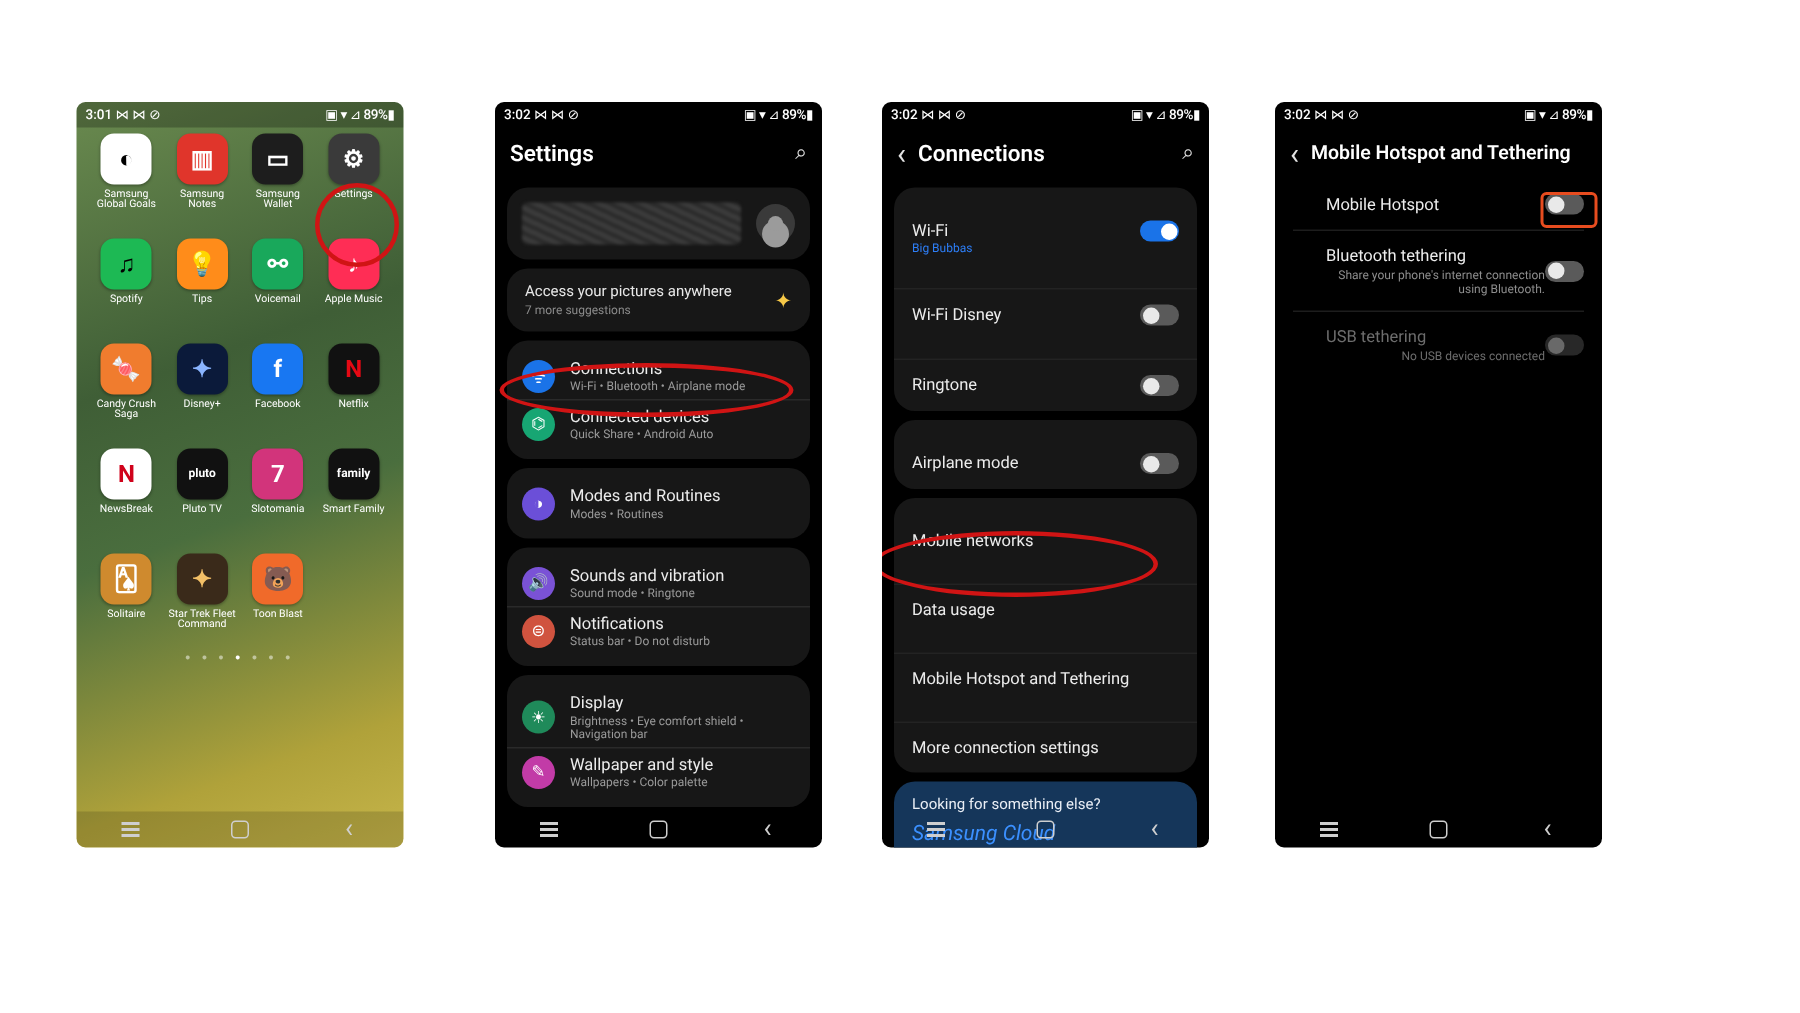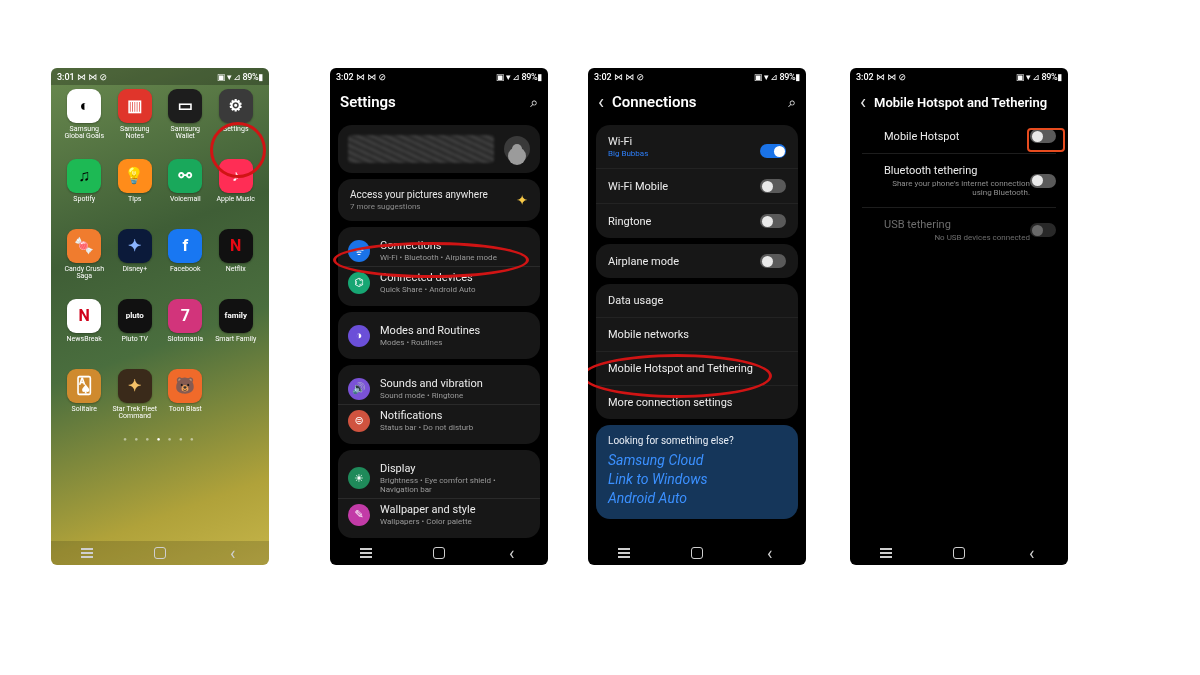--- a/index.html
+++ b/index.html
@@ -113,21 +113,21 @@
   .sparkle{font-size:14px;color:#f7c948;margin-left:auto;}
 
   
   .toggle{ width:26px;height:14px;border-radius:8px;background:#5a5a5a;position:relative;flex:0 0 26px;}
   .toggle::after{content:"";position:absolute;width:11px;height:11px;border-radius:50%;background:#e9e9e9;top:1.5px;left:1.5px;}
   .toggle.on{background:#1a73e8;}
   .toggle.on::after{left:auto;right:1.5px;background:#fff;}
   .toggle.dim{opacity:.45;}
 
   
-  .crow{display:flex;align-items:flex-end;padding:10px 12px;}
+  .crow{display:flex;align-items:flex-start;padding:10px 12px;margin-top:12px;}
   .crow .ct{flex:1;}
   .crow .ct .t{font-size:11px;color:#ececec;}
   .crow .ct .s{font-size:8px;color:#2d7ef7;margin-top:1px;}
   .card{background:#171717;border-radius:14px;margin:6px 8px;overflow:hidden;}
   .card .crow + .crow{border-top:1px solid #232323;}
 
   
   .bluecard{background:#15365a;border-radius:14px;margin:6px 8px;padding:10px 12px;}
   .bluecard .h{font-size:10px;color:#e9eef5;margin-bottom:6px;}
   .bluecard .l{font-size:14px;color:#3b90ff;margin:3px 0;font-style:italic;}
@@ -347,21 +347,21 @@
   <div class="card" id="s3c1">
         <div class="crow">
           <div class="ct">
             <div class="t">Wi-Fi</div>
             <div class="s" style="">Big Bubbas</div>
           </div>
           <div class="toggle on"></div>
         </div>
         <div class="crow">
           <div class="ct">
-            <div class="t">Wi-Fi Mobile</div>
+            <div class="t">Wi-Fi Disney</div>
           </div>
           <div class="toggle"></div>
         </div>
         <div class="crow">
           <div class="ct">
             <div class="t">Ringtone</div>
           </div>
           <div class="toggle"></div>
         </div>
       </div>
@@ -369,26 +369,26 @@
         <div class="crow">
           <div class="ct">
             <div class="t">Airplane mode</div>
           </div>
           <div class="toggle"></div>
         </div>
       </div>
   <div class="card" id="s3c3">
         <div class="crow">
           <div class="ct">
+            <div class="t">Mobile networks</div>
+          </div>
+        </div>
+        <div class="crow">
+          <div class="ct">
             <div class="t">Data usage</div>
-          </div>
-        </div>
-        <div class="crow">
-          <div class="ct">
-            <div class="t">Mobile networks</div>
           </div>
         </div>
         <div class="crow">
           <div class="ct">
             <div class="t">Mobile Hotspot and Tethering</div>
           </div>
         </div>
         <div class="crow">
           <div class="ct">
             <div class="t">More connection settings</div>

